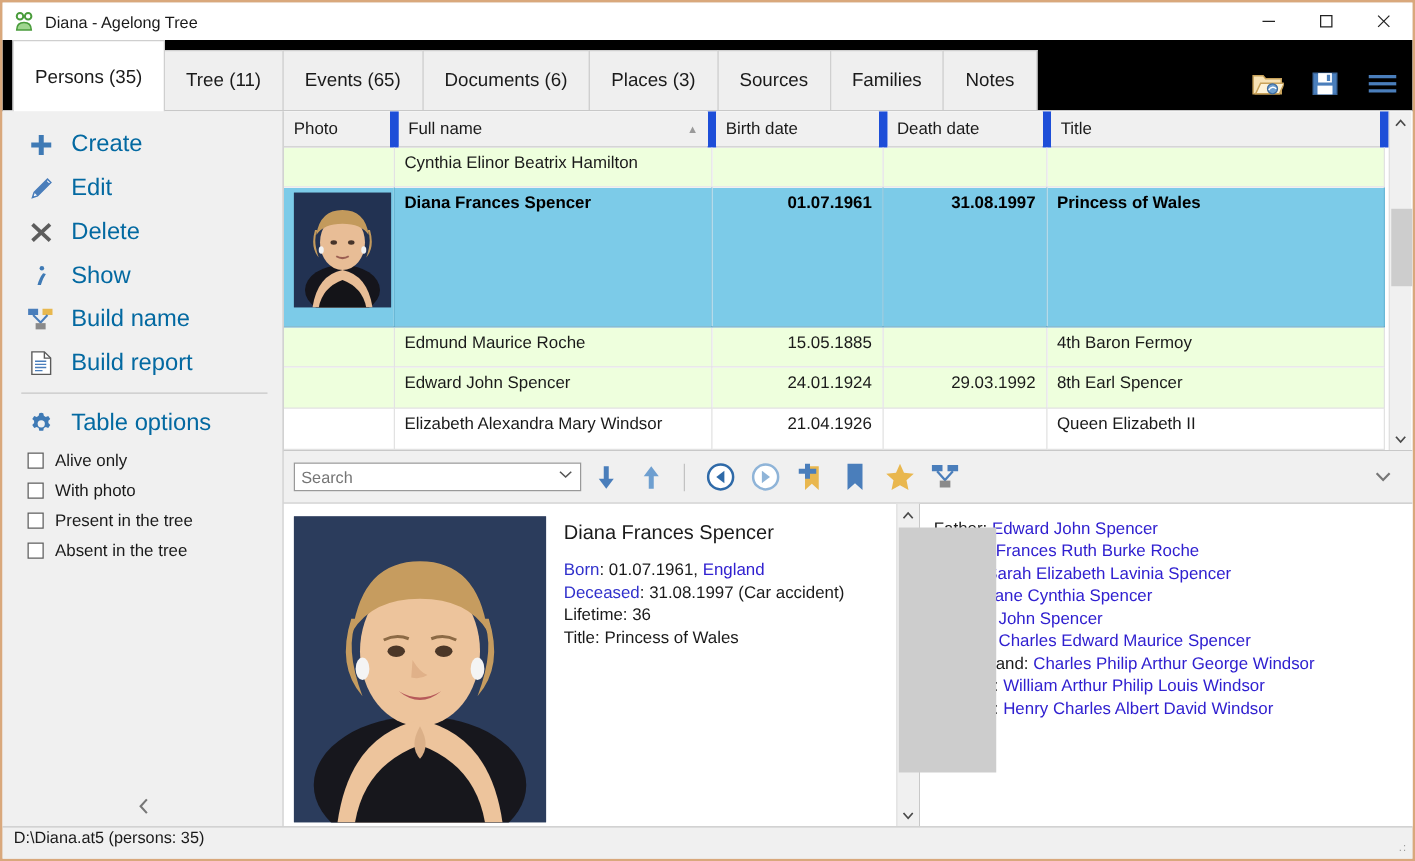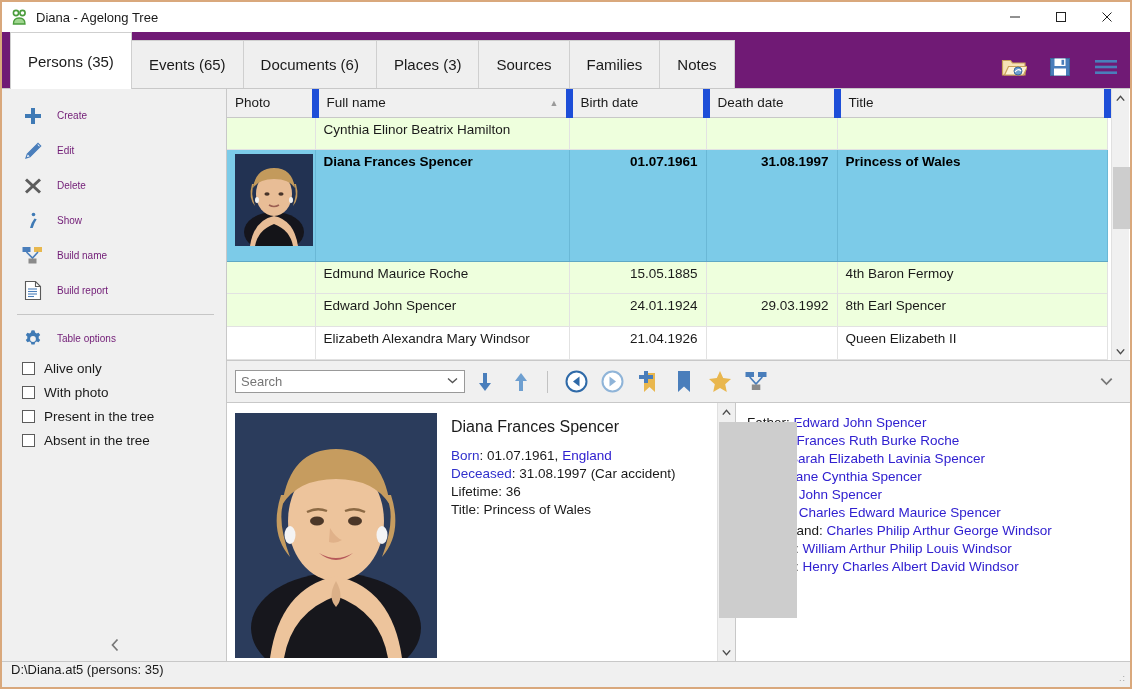--- a/index.html
+++ b/index.html
@@ -44,21 +44,21 @@
     height: 30px; display: flex;
   }
   .win-btn {
     width: 46px; height: 30px;
     display: flex; align-items: center; justify-content: center;
   }
 
   
   .tabbar {
     height: 57px;
-    background: #701a75;
+    background: #000000;
     display: flex;
     align-items: flex-end;
     position: relative;
     padding-left: 8px;
     border-bottom: 1px solid #c8c8c8;
   }
   .tab {
     height: 48px;
     padding: 0 17px;
     display: flex; align-items: center;
@@ -99,22 +99,22 @@
     flex: 0 0 225px;
     background: #f0f0f0;
     border-right: 1px solid #c8c8c8;
     position: relative;
     padding-top: 9px;
   }
   .side-item {
     height: 35px;
     display: flex; align-items: center;
     padding-left: 18px;
-    font-size: 10px;
-    color: #701a75;
+    font-size: 19px;
+    color: #0369a1;
     cursor: default;
   }
   .side-ico {
     width: 26px; height: 26px;
     margin-right: 11px;
     display: flex; align-items: center; justify-content: center;
     flex: 0 0 26px;
   }
   .side-sep {
     height: 1px; background: #c6c6c6;
@@ -367,20 +367,23 @@
             <line x1="1.5" y1="1.5" x2="10.5" y2="10.5" stroke="#222" stroke-width="1"></line>
             <line x1="10.5" y1="1.5" x2="1.5" y2="10.5" stroke="#222" stroke-width="1"></line>
           </svg>
       </div>
     </div>
   </div>
 
   <div class="tabbar">
     <div class="tab active">
         <span>Persons (35)</span>
+      </div>
+    <div class="tab">
+        <span>Tree (11)</span>
       </div>
     <div class="tab">
         <span>Events (65)</span>
       </div>
     <div class="tab">
         <span>Documents (6)</span>
       </div>
     <div class="tab">
         <span>Places (3)</span>
       </div>

